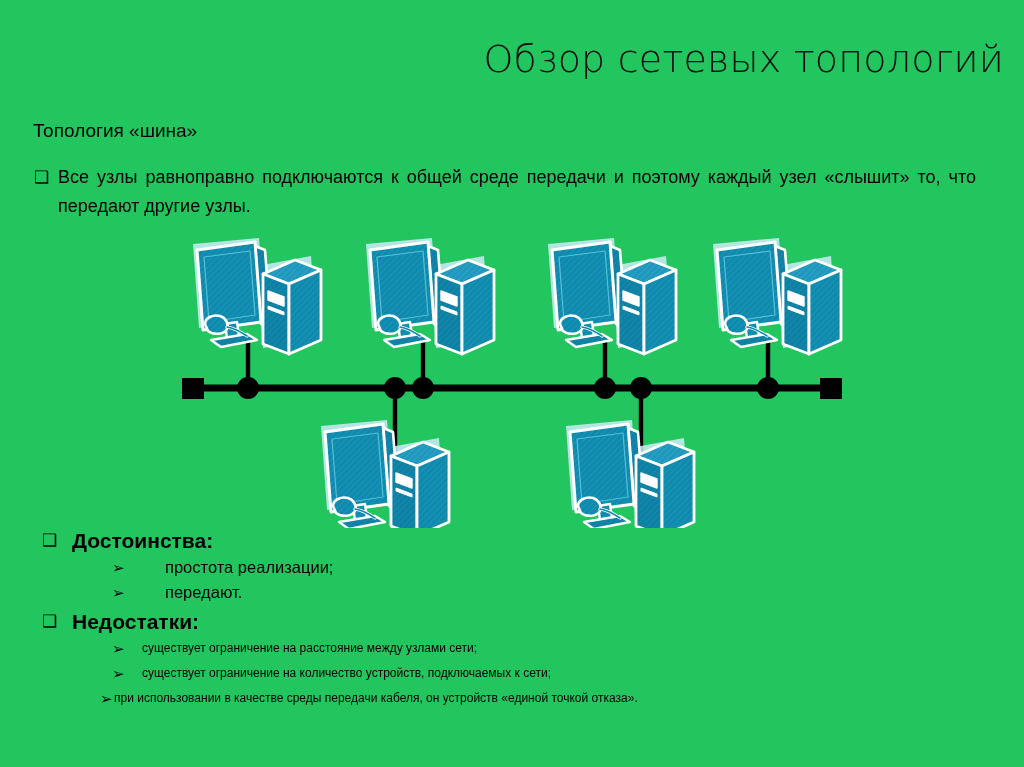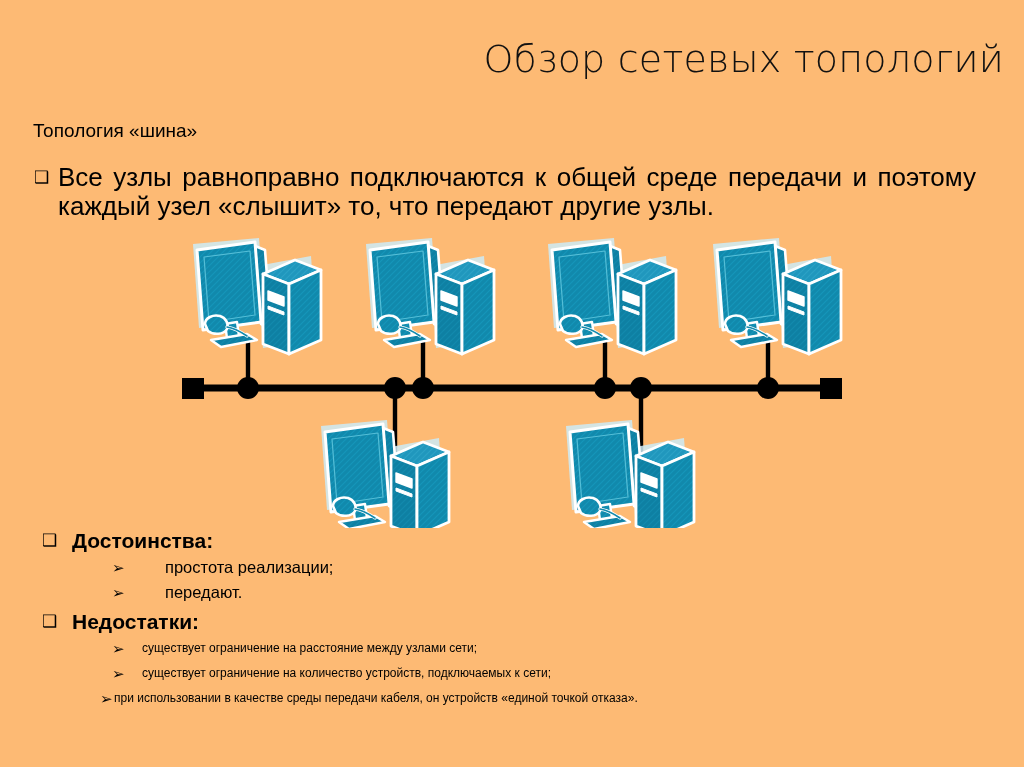--- a/index.html
+++ b/index.html
@@ -9,21 +9,21 @@
     background: #ffffff;
   }
   body {
     font-family: "Liberation Sans", sans-serif;
     color: #000000;
   }
   #slide {
     position: relative;
     width: 1024px;
     height: 767px;
-    background: #fdba74;
+    background: #22c55e;
     overflow: hidden;
   }
 
   
   .slide-title {
     position: absolute;
     left: 60px;
     top: 36px;
     width: 944px;
     text-align: right;
@@ -61,21 +61,21 @@
   }
   .bullet-square {
     flex: 0 0 auto;
     width: 24px;
     font-size: 17px;
     line-height: 29px;
     color: #000000;
   }
   .intro-text {
     flex: 1 1 auto;
-    font-size: 26px;
+    font-size: 18px;
     line-height: 29px;
     text-align: justify;
     text-align-last: left;
     color: #000000;
     padding-right: 8px;
   }
 
   
   .diagram {
     position: absolute;

